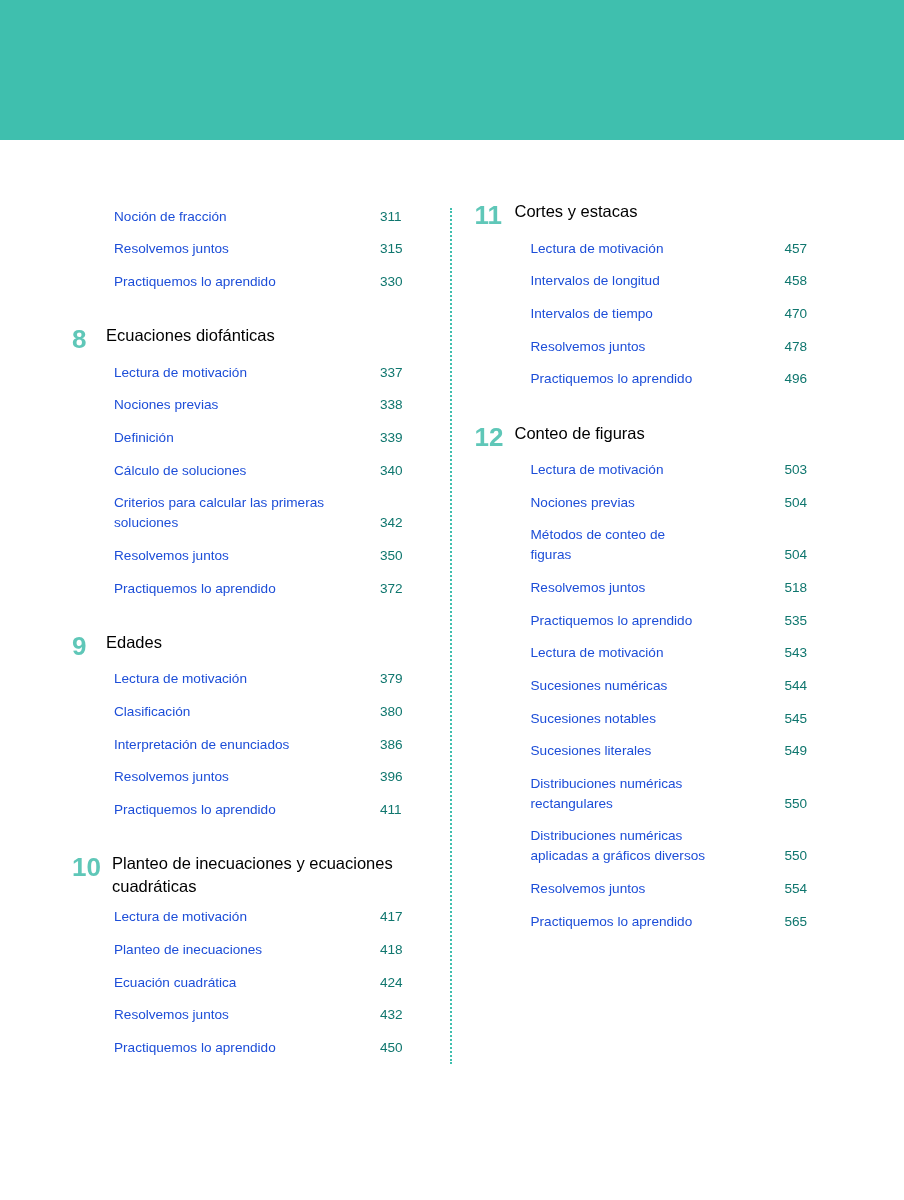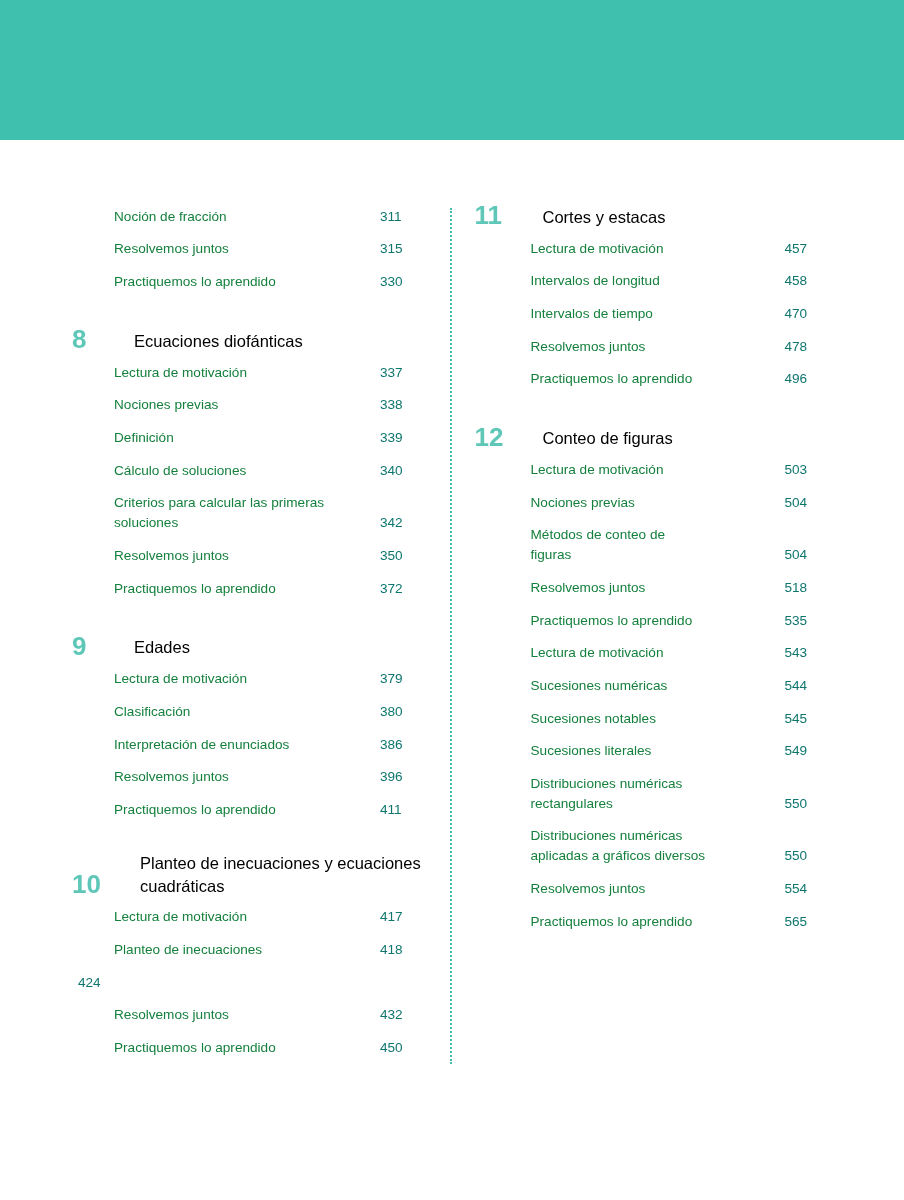--- a/index.html
+++ b/index.html
@@ -52,24 +52,23 @@
     margin: 8px 22px 0 10px;
     min-height: 730px;
   }
   .col-right {
     padding-left: 0px;
   }
 
   
   .chapter {
     display: flex;
-    align-items: flex-end;
+    align-items: flex-start;
     margin-top: 26px;
     margin-bottom: 4px;
-    gap: 28px;
   }
   .chapter .num {
     color: #5fc7b8;
     font-size: 26px;
     font-weight: bold;
     line-height: 1;
     min-width: 34px;
     text-align: left;
     padding-top: 2px;
   }
@@ -91,21 +90,21 @@
   .entry {
     display: flex;
     align-items: flex-start;
     margin: 0;
     padding: 6.5px 0 6.5px 0;
     font-size: 13.6px;
     line-height: 1.45;
   }
   .entry .label {
     flex: 1 1 auto;
-    color: #15803d;
+    color: #1d4ed8;
     padding-left: 42px;
     max-width: 260px;
   }
   .entry .page-no {
     flex: 0 0 auto;
     width: 44px;
     text-align: left;
     color: #0f766e;
   }
   .col-left .entry .page-no { margin-left: 6px; }
@@ -203,20 +202,21 @@
       </div>
       <div class="entry">
         <span class="label">Lectura de motivación</span>
         <span class="page-no">417</span>
       </div>
       <div class="entry">
         <span class="label">Planteo de inecuaciones</span>
         <span class="page-no">418</span>
       </div>
       <div class="entry">
+        <span class="label">Ecuación cuadrática</span>
         <span class="page-no">424</span>
       </div>
       <div class="entry">
         <span class="label">Resolvemos juntos</span>
         <span class="page-no">432</span>
       </div>
       <div class="entry">
         <span class="label">Practiquemos lo aprendido</span>
         <span class="page-no">450</span>
       </div>

